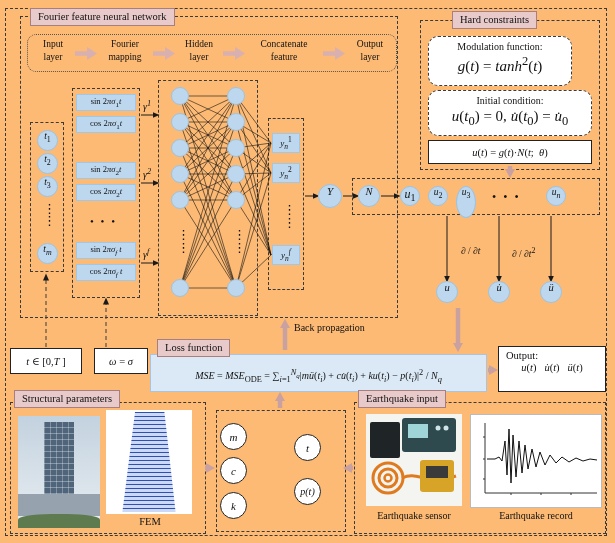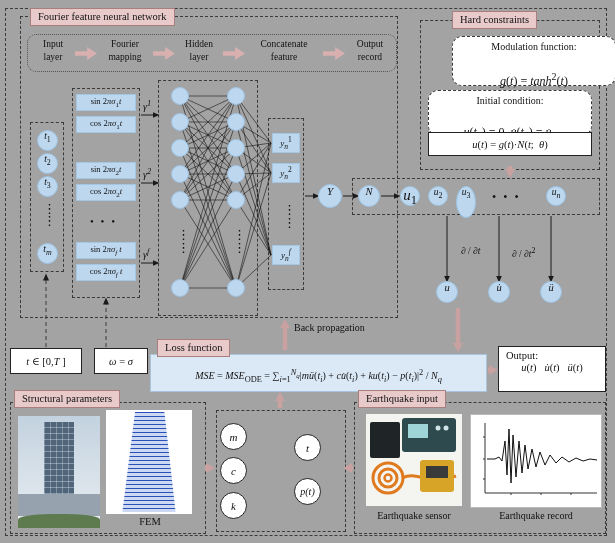--- a/index.html
+++ b/index.html
@@ -1,17 +1,17 @@
 <!DOCTYPE html>
 <html><head>
 <meta charset="utf-8">
 <style>
 *{margin:0;padding:0;box-sizing:border-box}
 html,body{background:#fff}
-.canvas{position:relative;width:615px;height:543px;background:#a3a3a3;font-family:"Liberation Serif","DejaVu Serif",serif;color:#111;overflow:hidden}
+.canvas{position:relative;width:615px;height:543px;background:#fdba74;font-family:"Liberation Serif","DejaVu Serif",serif;color:#111;overflow:hidden}
 .dash{position:absolute;border:1.1px dashed #3a3a3a;z-index:1;background:transparent}
 .dotbox{position:absolute;border:1.2px dotted #555;border-radius:9px;z-index:1}
 .pink{position:absolute;background:#e8caca;border:1px solid #a87e7e;font-size:10.5px;line-height:1.3;padding:1px 7px;z-index:7;white-space:nowrap}
 .bluebox{position:absolute;background:#bdd7ee;border:.5px solid #a3c6e3;display:flex;align-items:center;justify-content:center;z-index:5;font-size:8.5px}
 .circ{position:absolute;background:#bdd7ee;border:.8px solid #9dc3e2;border-radius:50%;display:flex;align-items:flex-start;justify-content:center;z-index:5}
 .wcirc{position:absolute;background:#fff;border:1.2px solid #222;border-radius:50%;display:flex;align-items:center;justify-content:center;z-index:5;font-style:italic;font-size:11px}
 .txt{position:absolute;z-index:6}
 .ctr{display:flex;align-items:center;justify-content:center;text-align:center}
 .solidbox{position:absolute;border:1.2px solid #222;background:#fff;z-index:5}
 .wires{position:absolute;left:0;top:0;z-index:3;pointer-events:none}
@@ -19,21 +19,21 @@
 #nn-edges line{stroke:#141414;stroke-width:.6}
 .dsh line{stroke:#3a3a3a;stroke-width:1;stroke-dasharray:4 3}
 .pnk line{stroke:#c9a1a1;stroke-width:4.5}
 .parrow{position:absolute;background:#d8b0b0;clip-path:polygon(0 32%,55% 32%,55% 0,100% 50%,55% 100%,55% 68%,0 68%);z-index:4;width:22px;height:13px}
 .plabel{position:absolute;font-size:9.5px;line-height:1.35;text-align:center;z-index:6}
 .vdots{font-size:13px;line-height:1;z-index:6;position:absolute;font-family:"DejaVu Sans",sans-serif}
 .hdots{font-size:11px;letter-spacing:2px;z-index:6;position:absolute}
 .math{font-style:italic}
 .photo{position:absolute;z-index:2;overflow:hidden}
 .hcbox{position:absolute;border:1.1px dashed #3a3a3a;border-radius:10px;z-index:5;background:#fff;text-align:center;font-size:10px;padding-top:4px}
-.hcbox .f{font-size:12px;margin-top:19px}
+.hcbox .f{font-size:15px;margin-top:2px}
 </style>
 </head>
 <body>
 
 <div class="canvas">
 
   <div class="dash" style="left:5px;top:8px;width:602px;height:528px"></div>
   <div class="dash" style="left:20px;top:16px;width:378px;height:302px"></div>
   <div class="dotbox" style="left:27px;top:34px;width:370px;height:38px"></div>
   <div class="dash" style="left:30px;top:122px;width:34px;height:150px"></div>
@@ -144,21 +144,21 @@
   <div class="pink" style="left:14px;top:390px">Structural parameters</div>
 
   <div class="plabel" style="left:33px;top:38px;width:40px">Input layer</div>
   <div class="parrow" style="left:75px;top:47px"></div>
   <div class="plabel" style="left:99px;top:38px;width:52px">Fourier mapping</div>
   <div class="parrow" style="left:153px;top:47px"></div>
   <div class="plabel" style="left:177px;top:38px;width:44px">Hidden layer</div>
   <div class="parrow" style="left:223px;top:47px"></div>
   <div class="plabel" style="left:247px;top:38px;width:74px">Concatenate feature</div>
   <div class="parrow" style="left:323px;top:47px"></div>
-  <div class="plabel" style="left:347px;top:38px;width:46px">Output record</div>
+  <div class="plabel" style="left:347px;top:38px;width:46px">Output layer</div>
 
   <div class="circ" style="left:37px;top:130px;width:21px;height:21px;font-size:9.5px">
       <span><i>t</i><sub>1</sub></span>
     </div>
   <div class="circ" style="left:37px;top:153px;width:21px;height:21px;font-size:9.5px">
       <span><i>t</i><sub>2</sub></span>
     </div>
   <div class="circ" style="left:37px;top:176px;width:21px;height:21px;font-size:9.5px">
       <span><i>t</i><sub>3</sub></span>
     </div>
@@ -221,43 +221,43 @@
       <span><i>y</i><sub><i>n</i></sub><sup><i>f</i></sup></span>
     </div>
 
   <div class="circ math" style="left:318px;top:184px;width:24px;height:24px;font-size:11px">
       <span>Y</span>
     </div>
   <div class="circ math" style="left:358px;top:185px;width:22px;height:22px;font-size:10.5px">
       <span>N</span>
     </div>
 
-  <div class="circ" style="left:400px;top:186px;width:20px;height:20px;font-size:15px">
+  <div class="circ" style="left:400px;top:186px;width:20px;height:20px;font-size:12px">
       <span><i>u</i><sub>1</sub></span>
     </div>
   <div class="circ" style="left:428px;top:186px;width:20px;height:20px;font-size:9.5px">
       <span><i>u</i><sub>2</sub></span>
     </div>
   <div class="circ" style="left:456px;top:186px;width:20px;height:32px;font-size:9.5px">
       <span><i>u</i><sub>3</sub></span>
     </div>
   <div class="hdots" style="left:492px;top:190px;font-size:12px">• • •</div>
   <div class="circ" style="left:546px;top:186px;width:20px;height:20px;font-size:9.5px">
       <span><i>u</i><sub><i>n</i></sub></span>
     </div>
 
-  <div class="hcbox" style="left:452px;top:36px;width:164px;height:50px">
+  <div class="hcbox" style="left:428px;top:36px;width:144px;height:50px">
     <div>Modulation function:</div>
     <div class="f"><i>g</i>(<i>t</i>) = <i>tanh</i><sup>2</sup>(<i>t</i>)</div>
   </div>
   <div class="hcbox" style="left:428px;top:90px;width:164px;height:46px">
     <div>Initial condition:</div>
     <div class="f"><i>u</i>(<i>t</i><sub>0</sub>) = 0, <i>u̇</i>(<i>t</i><sub>0</sub>) = <i>u̇</i><sub>0</sub></div>
   </div>
-  <div class="solidbox ctr" style="left:428px;top:132px;width:164px;height:24px;font-size:10.5px">
+  <div class="solidbox ctr" style="left:428px;top:140px;width:164px;height:24px;font-size:10.5px">
       <span><i>u</i>(<i>t</i>) = <i>g</i>(<i>t</i>)·<i>N</i>(<i>t</i>;&nbsp; <i>θ</i>)</span>
     </div>
 
   <div class="txt" style="left:461px;top:246px;font-size:9.5px"><span>∂ / ∂<i>t</i></span></div>
   <div class="txt" style="left:512px;top:246px;font-size:9.5px"><span>∂ / ∂<i>t</i><sup>2</sup></span></div>
   <div class="circ" style="left:436px;top:281px;width:22px;height:22px;font-size:10.5px">
       <span><i>u</i></span>
     </div>
   <div class="circ" style="left:488px;top:281px;width:22px;height:22px;font-size:10.5px">
       <span><i>u̇</i></span>

